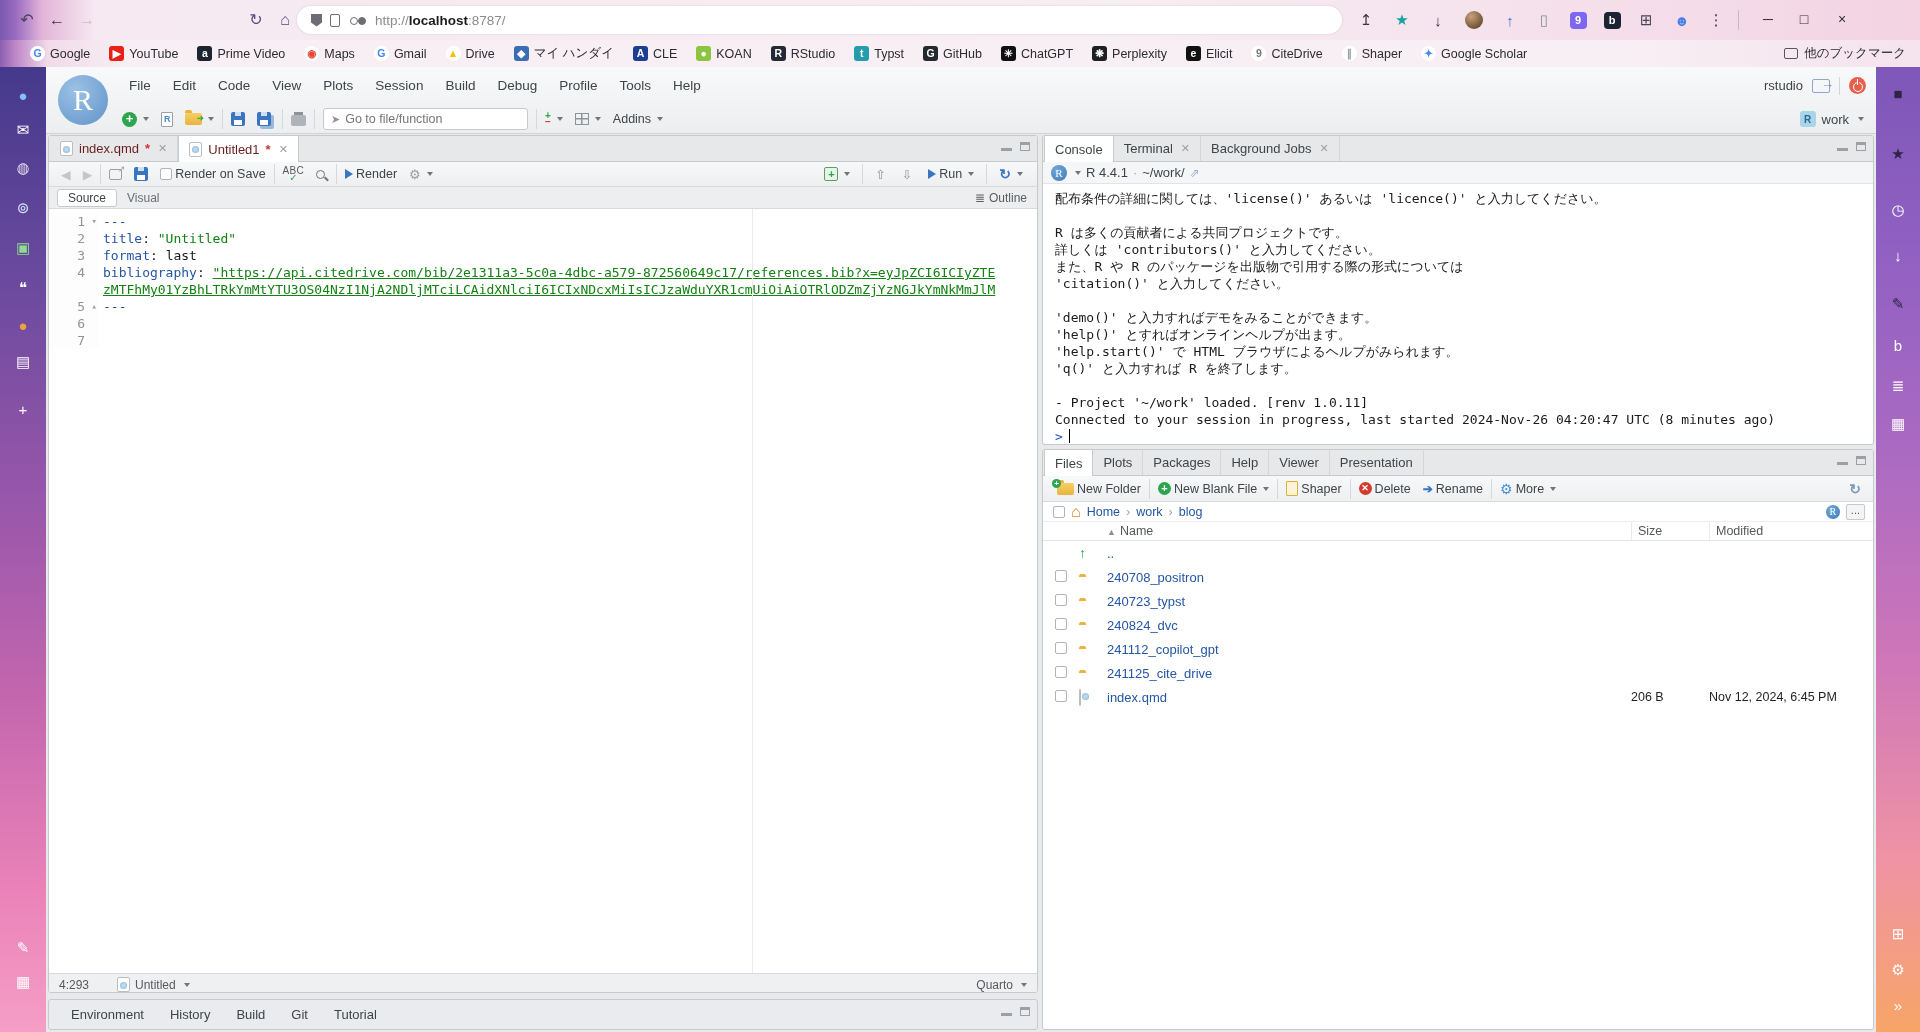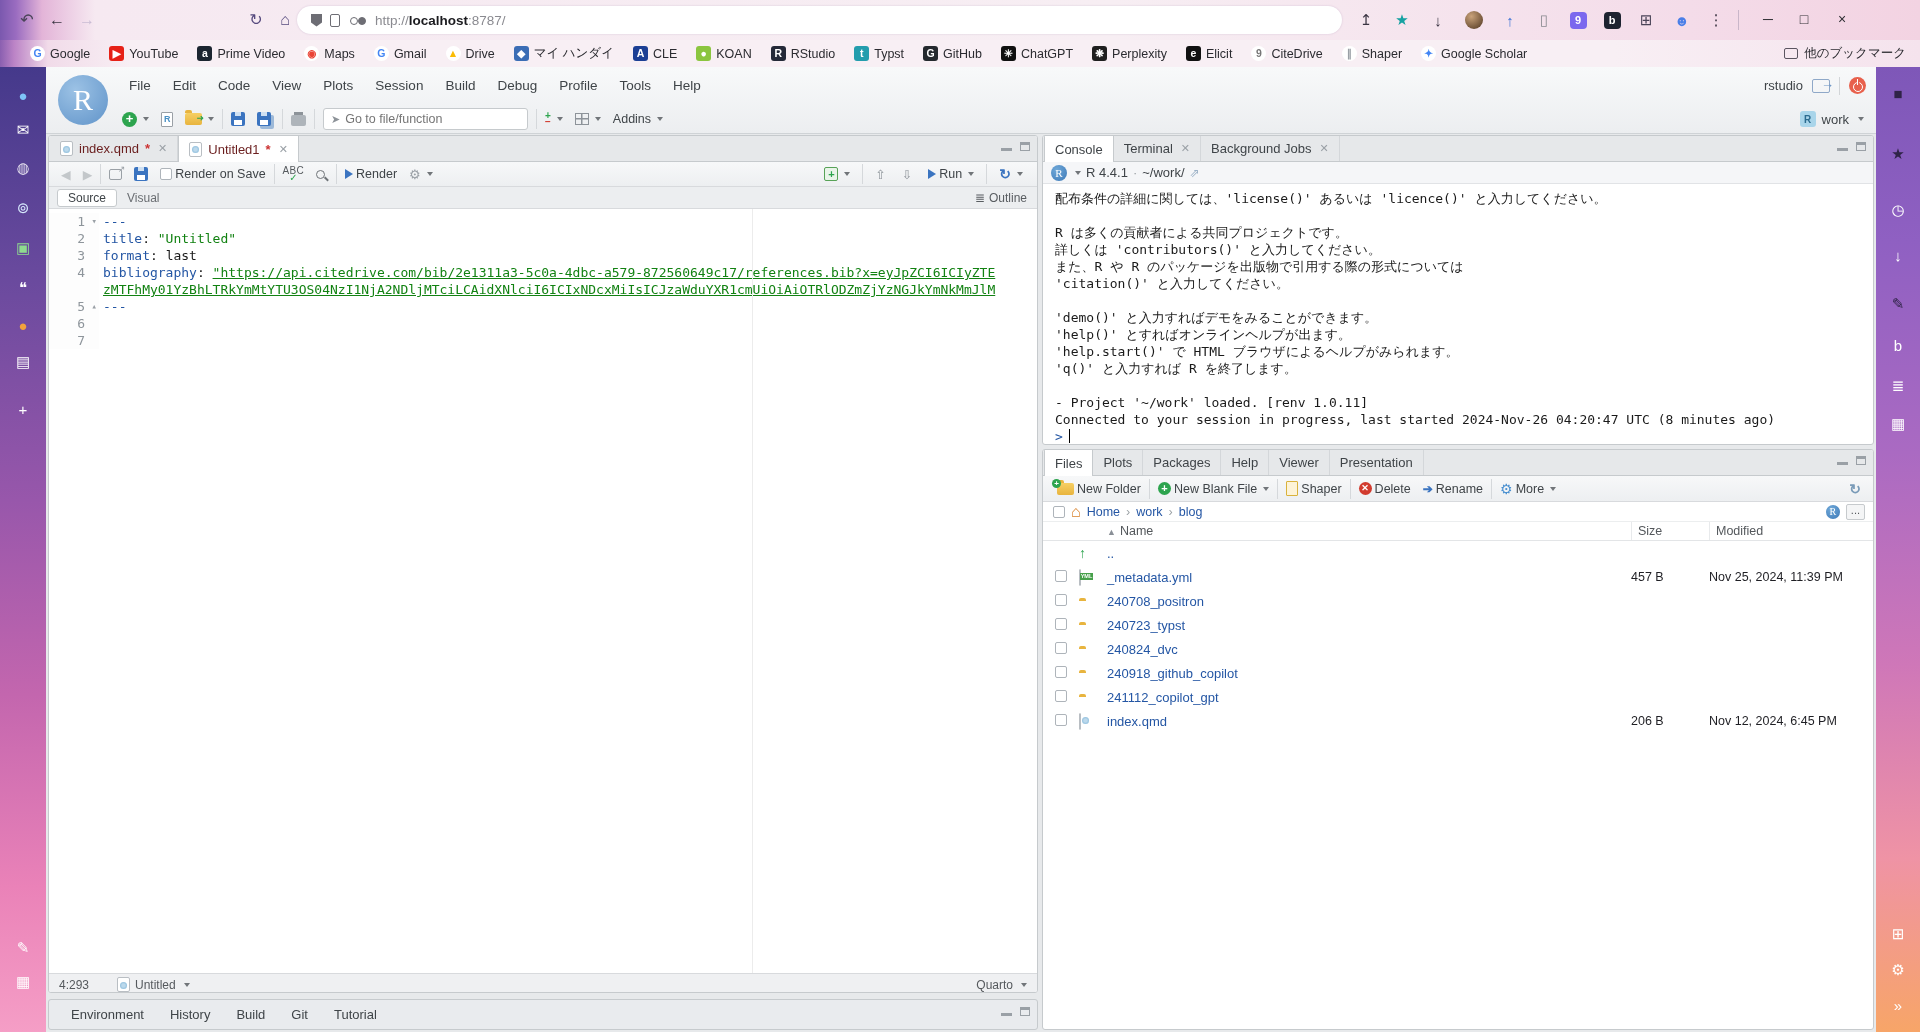--- a/index.html
+++ b/index.html
@@ -627,27 +627,20 @@
       <div id="file-rows">
           <div class="files-grid frow">
             <span style="text-align: center;"></span>
             <span><span class="i-upgreen">↑</span></span>
             <span class="fname">..</span>
             <span class="fmeta"></span>
             <span class="fmeta"></span>
           </div>
           <div class="files-grid frow">
             <span style="text-align: center;"><input class="cbx" type="checkbox" style=""></span>
-            <span><span class="i-yml"></span></span>
-            <span class="fname">_metadata.yml</span>
-            <span class="fmeta">457 B</span>
-            <span class="fmeta">Nov 25, 2024, 11:39 PM</span>
-          </div>
-          <div class="files-grid frow">
-            <span style="text-align: center;"><input class="cbx" type="checkbox" style=""></span>
             <span><span class="i-folder"></span></span>
             <span class="fname">240708_positron</span>
             <span class="fmeta"></span>
             <span class="fmeta"></span>
           </div>
           <div class="files-grid frow">
             <span style="text-align: center;"><input class="cbx" type="checkbox" style=""></span>
             <span><span class="i-folder"></span></span>
             <span class="fname">240723_typst</span>
             <span class="fmeta"></span>
@@ -656,28 +649,28 @@
           <div class="files-grid frow">
             <span style="text-align: center;"><input class="cbx" type="checkbox" style=""></span>
             <span><span class="i-folder"></span></span>
             <span class="fname">240824_dvc</span>
             <span class="fmeta"></span>
             <span class="fmeta"></span>
           </div>
           <div class="files-grid frow">
             <span style="text-align: center;"><input class="cbx" type="checkbox" style=""></span>
             <span><span class="i-folder"></span></span>
-            <span class="fname">240918_github_copilot</span>
+            <span class="fname">241112_copilot_gpt</span>
             <span class="fmeta"></span>
             <span class="fmeta"></span>
           </div>
           <div class="files-grid frow">
             <span style="text-align: center;"><input class="cbx" type="checkbox" style=""></span>
             <span><span class="i-folder"></span></span>
-            <span class="fname">241112_copilot_gpt</span>
+            <span class="fname">241125_cite_drive</span>
             <span class="fmeta"></span>
             <span class="fmeta"></span>
           </div>
           <div class="files-grid frow">
             <span style="text-align: center;"><input class="cbx" type="checkbox" style=""></span>
             <span><span class="i-qmd"></span></span>
             <span class="fname">index.qmd</span>
             <span class="fmeta">206 B</span>
             <span class="fmeta">Nov 12, 2024, 6:45 PM</span>
           </div>

